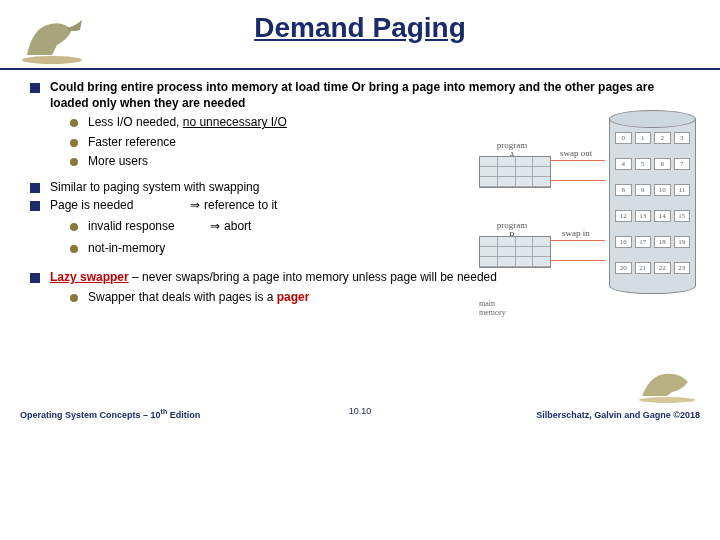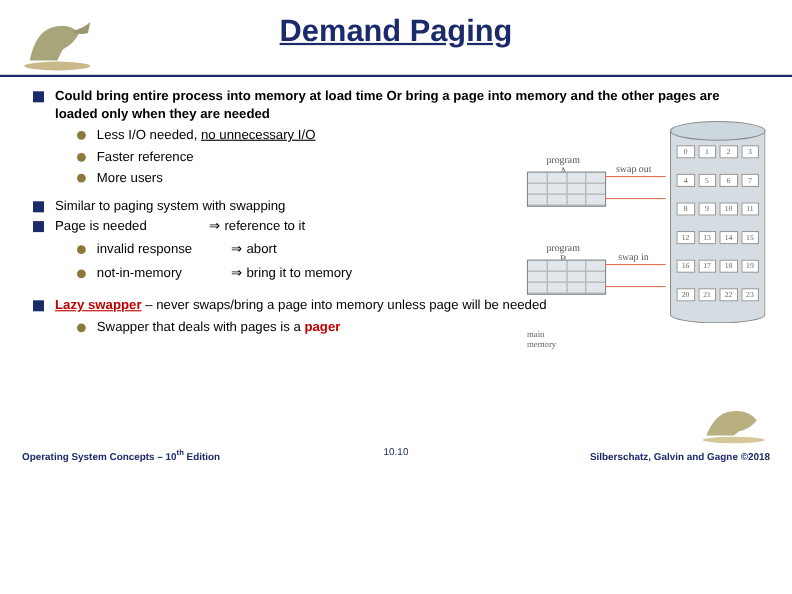--- a/index.html
+++ b/index.html
@@ -257,21 +257,20 @@
         <div class="dot"></div>
         <div class="two-col" style="flex:1">
           <div class="col-l" style="width:122px">invalid response</div>
           <div class="col-r"><span class="arrow">⇒</span><span>abort</span></div>
         </div>
       </div>
       <div class="sub-item">
         <div class="dot"></div>
         <div class="two-col" style="flex:1">
           <div class="col-l" style="width:122px">not-in-memory</div>
-          <div class="col-r"><span class="arrow">⇒</span><span>bring it to memory</span></div>
         </div>
       </div>
     </div>
 
     <div class="top-bullet" style="margin-top:12px">
       <div class="sq"></div>
       <div class="top-bullet-text"><span class="red underline">Lazy swapper</span><span style="font-weight:normal"> – never swaps/bring a page into memory unless page will be needed</span></div>
     </div>
     <div class="sub-list">
       <div class="sub-item">

